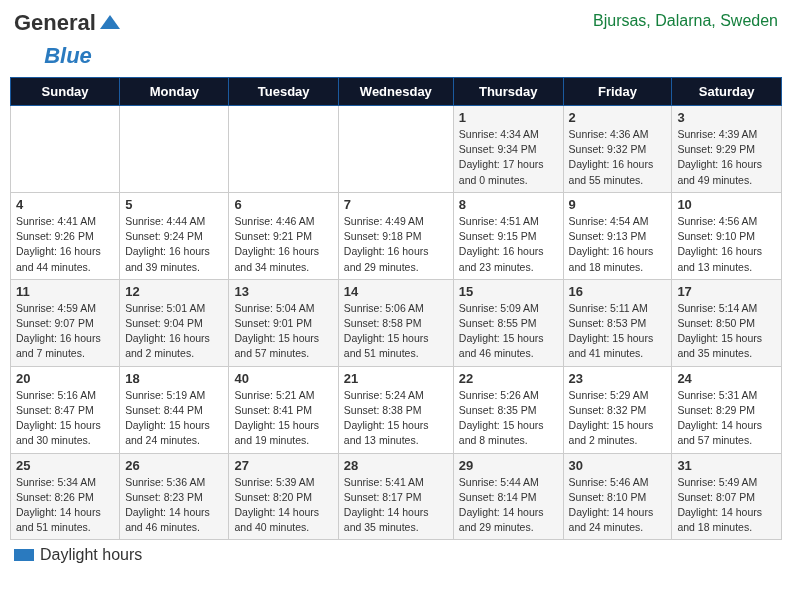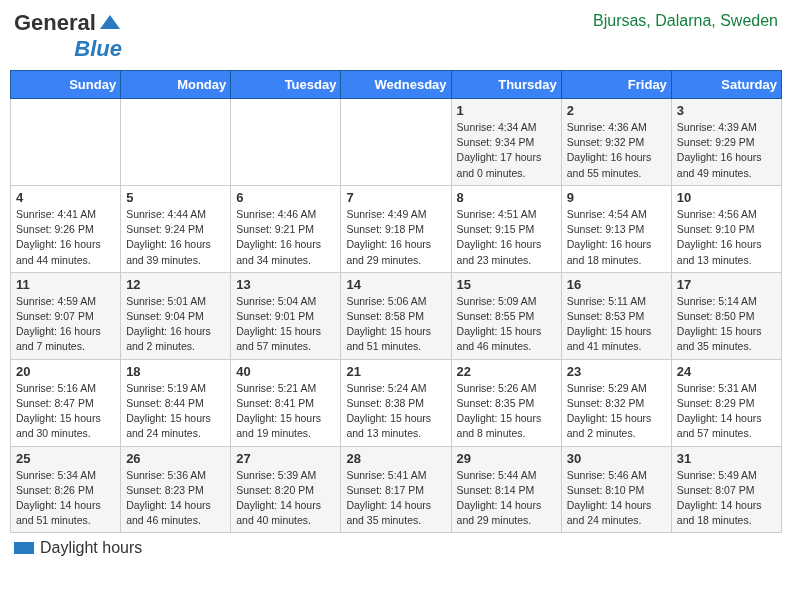--- a/index.html
+++ b/index.html
@@ -13,21 +13,22 @@
     .header-area {
       display: flex;
       justify-content: space-between;
       align-items: flex-start;
       margin-bottom: 8px;
       padding: 0 4px;
     }
     .logo {
       display: flex;
       flex-direction: column;
-      align-items: flex-end;
+      align-items: center;
+      gap: 7px;
     }
     .logo-text {
       display: flex;
       align-items: center;
     }
     .logo-general {
       font-size: 22px;
       font-weight: bold;
       color: #333;
     }
@@ -55,24 +56,24 @@
       font-size: 16px;
       color: #15803d;
       margin-top: 2px;
     }
     .calendar {
       width: 100%;
       border-collapse: collapse;
       font-size: 11px;
     }
     .calendar th {
-      background: #3b82f6;
+      background: #0f172a;
       color: #fff;
-      padding: 6px 4px;
-      text-align: right;
+      padding: 6px 21px;
+      text-align: center;
       font-size: 13px;
       font-weight: bold;
       border: 1px solid #1a5a9f;
     }
     .calendar td {
       vertical-align: top;
       padding: 4px 5px;
       border: 1px solid #ccc;
       width: 14.28%;
       min-height: 80px;

